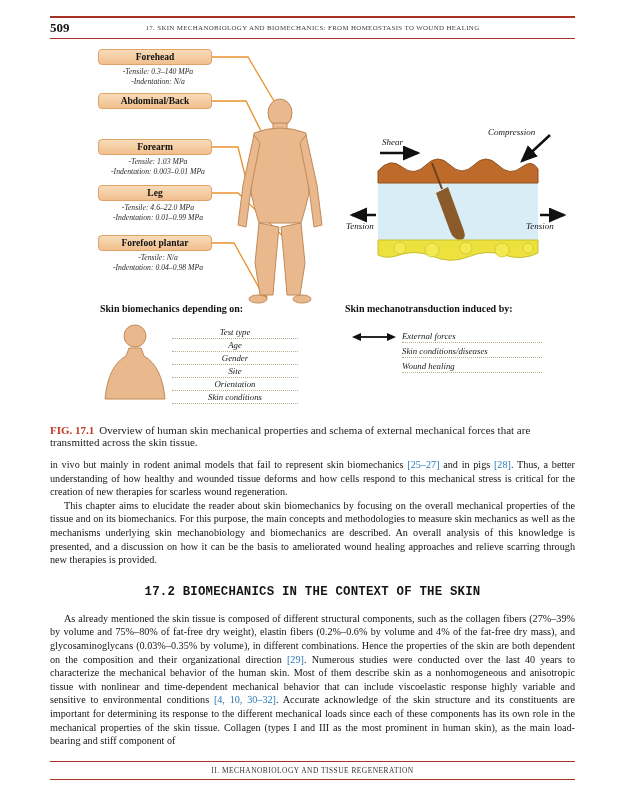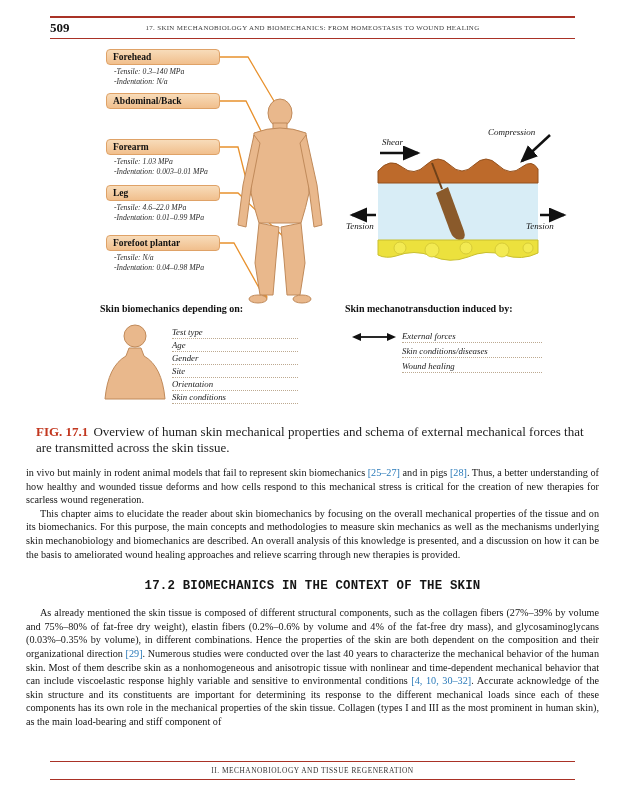--- a/index.html
+++ b/index.html
@@ -13,40 +13,40 @@
   .top-rule { height:2px; background:#a93226; margin-top:16px; }
   .header-row { position:relative; height:20px; }
   .page-num { position:absolute; left:0; top:2px; font-weight:bold; font-size:13px; }
   .running-title { text-align:center; font-size:6.9px; letter-spacing:.35px; color:#3c3c3c; padding-top:6px; }
   .header-rule { height:1px; background:#a93226; }
 
   
   .figure-wrap { position:relative; width:525px; height:372px; margin:6px 50px 0; }
   .figure-wrap svg { position:absolute; left:0; top:0; }
 
-  .site-box { position:absolute; left:56px; width:114px; }
+  .site-box { position:absolute; left:48px; width:114px;text-align:center; }
   .site-head { background:linear-gradient(#f8dcba,#f1bf8d); border:1px solid #dfa267;
                border-radius:4px; font-weight:bold; font-size:9.5px; padding:2px 6px; color:#111; }
   .site-vals { padding:2px 2px 0 8px; }
   .site-line { font-style:italic; font-size:7.7px; line-height:10px; color:#2a2a2a; }
 
   .force-label { position:absolute; font-style:italic; font-size:9px; color:#151515; }
 
   .panel-title { position:absolute; font-weight:bold; font-size:10px; color:#111; }
-  .dep-item { position:absolute; left:122px; width:126px; text-align:left; font-style:italic;
+  .dep-item { position:absolute; left:122px; width:126px; text-align:center; font-style:italic;
               font-size:8.8px; color:#222; border-bottom:1px dotted #bda990; padding-bottom:1px; }
   .ind-item { position:absolute; left:352px; width:140px; font-style:italic; font-size:8.8px;
               color:#222; border-bottom:1px dotted #bda990; padding-bottom:1px; }
 
   
-  .fig-caption { margin:7px 36px 0; font-size:13px; color:#222;font-family:Liberation Serif, serif; }
+  .fig-caption { margin:7px 50px 0; font-size:11px; color:#222;font-family:Liberation Serif, serif; }
   .fig-label { color:#c2371f; font-weight:bold; margin-right:5px; }
 
   
-  .text-block { margin:10px 26px 0; text-align:justify; font-size:10.2px; line-height:13.6px; color:#141414; }
+  .text-block { margin:10px 50px 0; text-align:justify; font-size:10.2px; line-height:13.6px; color:#141414; }
   .text-block p { margin:0; }
   p.indent { text-indent:14px; }
   .cite { color:#2a7ab9; }
 
   .section-heading { text-align:center; font-weight:bold; font-size:12.4px; margin:18px 50px 13px; letter-spacing:.2px;font-family:Liberation Mono, monospace; }
 
   
   .page-footer { position:absolute; left:50px; width:525px; bottom:20px; }
   .footer-rule { height:1px; background:#a93226; }
   .footer-text { text-align:center; font-size:7.4px; letter-spacing:.5px; color:#333; padding:4px 0; }

